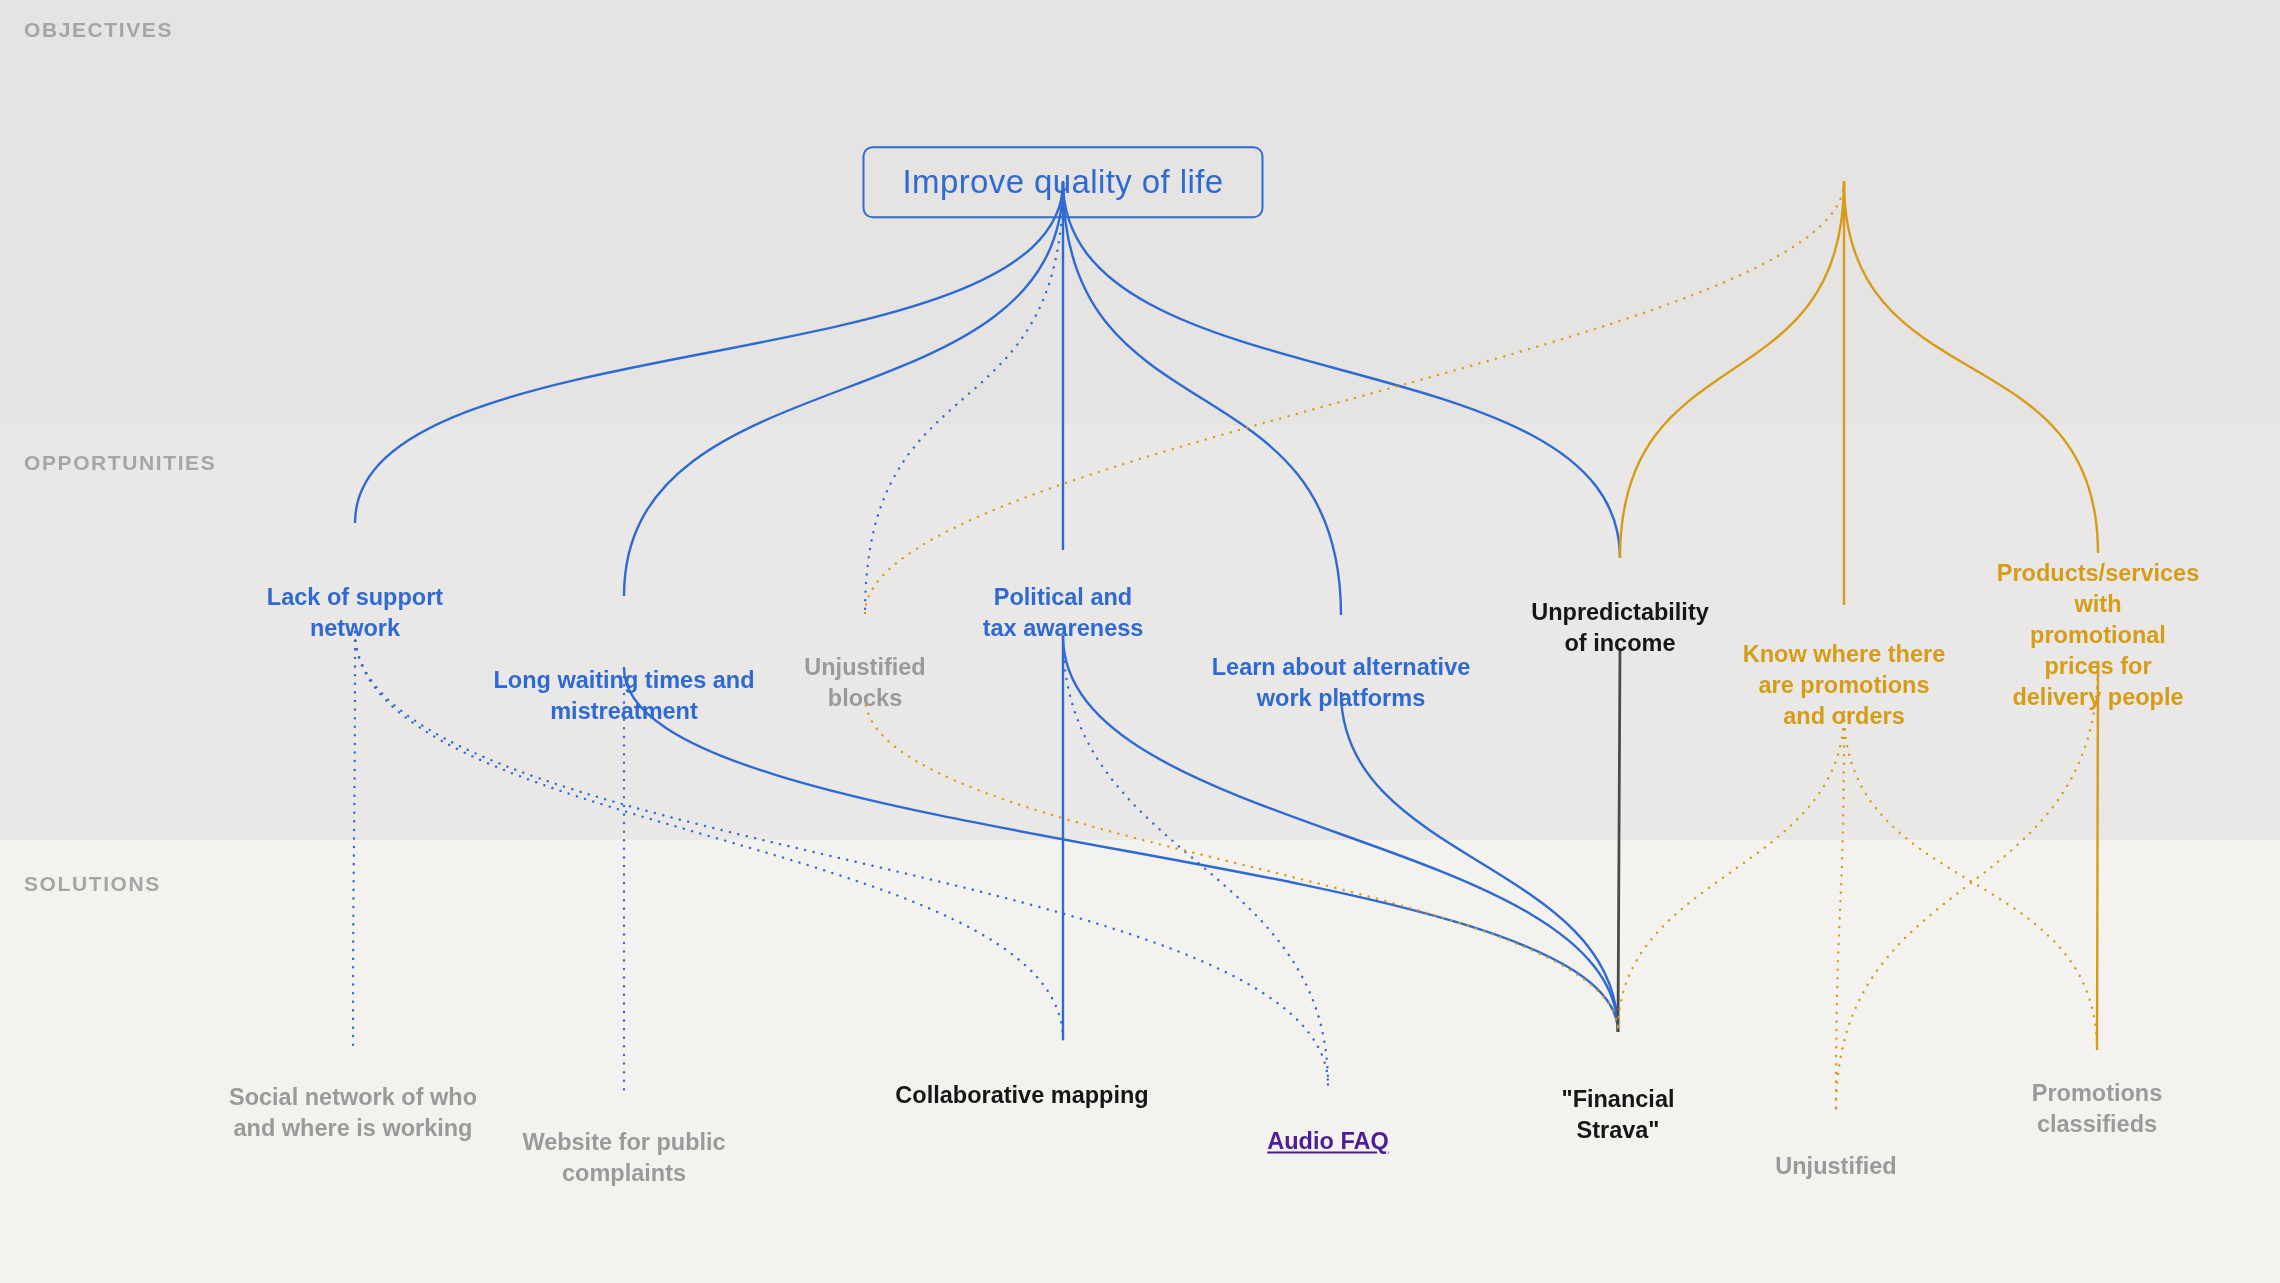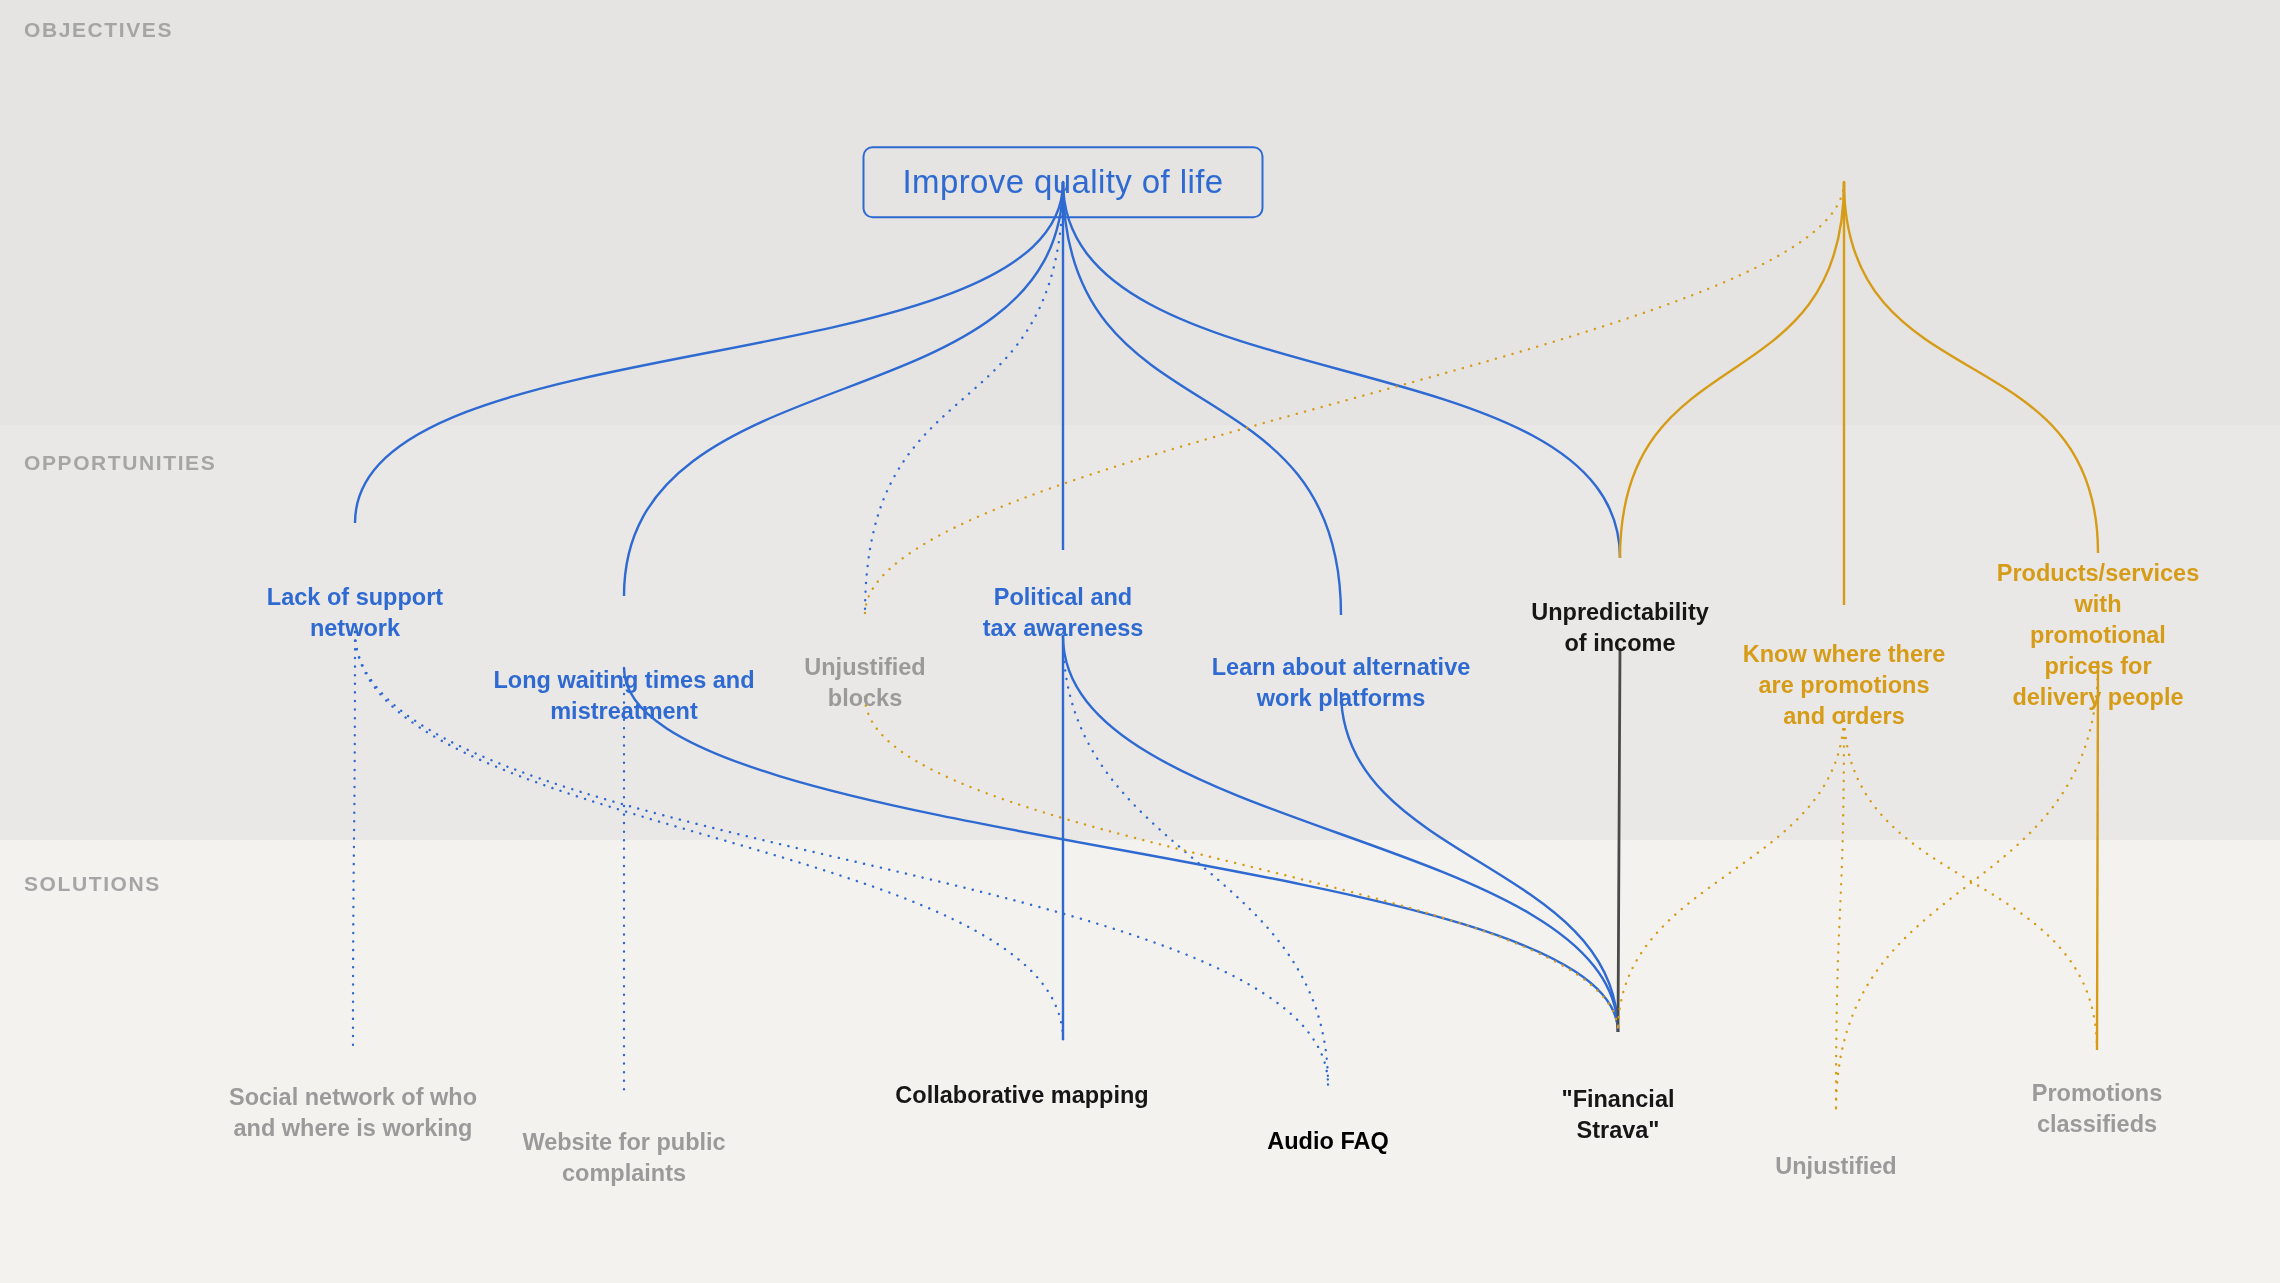--- a/index.html
+++ b/index.html
@@ -111,20 +111,20 @@
 are promotions
 and orders</div>
       <div class="node" style="left: 2098px; top: 608px; color: rgb(214, 156, 23);">Products/services with
 promotional prices for
 delivery people</div>
       <div class="node" style="left: 624px; top: 1130px; color: rgb(154, 154, 154);">Website for public
 complaints</div>
       <div class="node" style="left: 353px; top: 1085px; color: rgb(154, 154, 154);">Social network of who
 and where is working</div>
       <div class="node" style="left: 1022px; top: 1068px; color: rgb(22, 22, 22);">Collaborative mapping</div>
-      <div class="node" style="left: 1328px; top: 1114px; color: #000000;">Audio FAQ</div>
+      <div class="node" style="left: 1328px; top: 1114px; color: #4c1d95; text-decoration: underline;">Audio FAQ</div>
       <div class="node" style="left: 1618px; top: 1087px; color: rgb(22, 22, 22);">"Financial
 Strava"</div>
       <div class="node" style="left: 1836px; top: 1139px; color: rgb(154, 154, 154);">Unjustified</div>
       <div class="node" style="left: 2097px; top: 1081px; color: rgb(154, 154, 154);">Promotions classifieds</div>
     </div>
 
 </div>
 
 </body></html>

